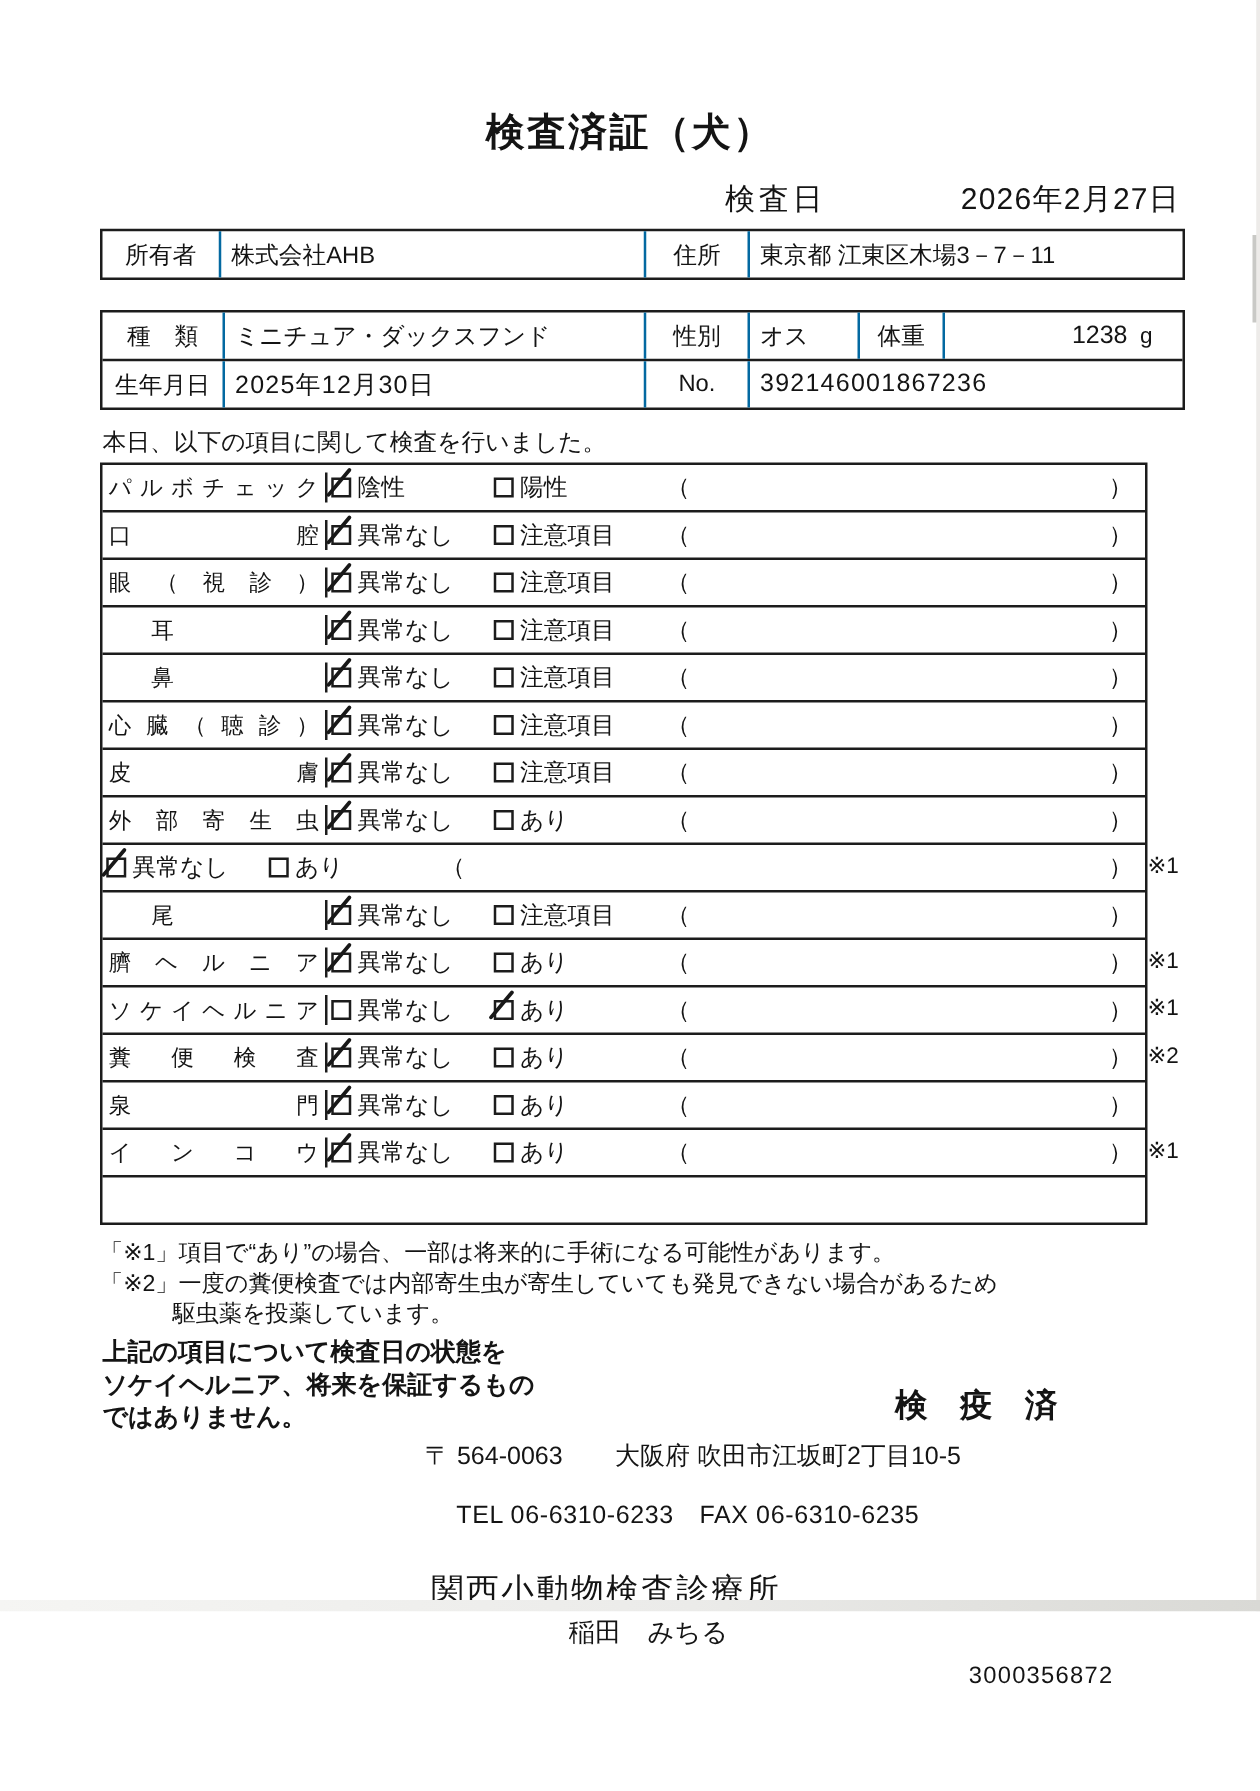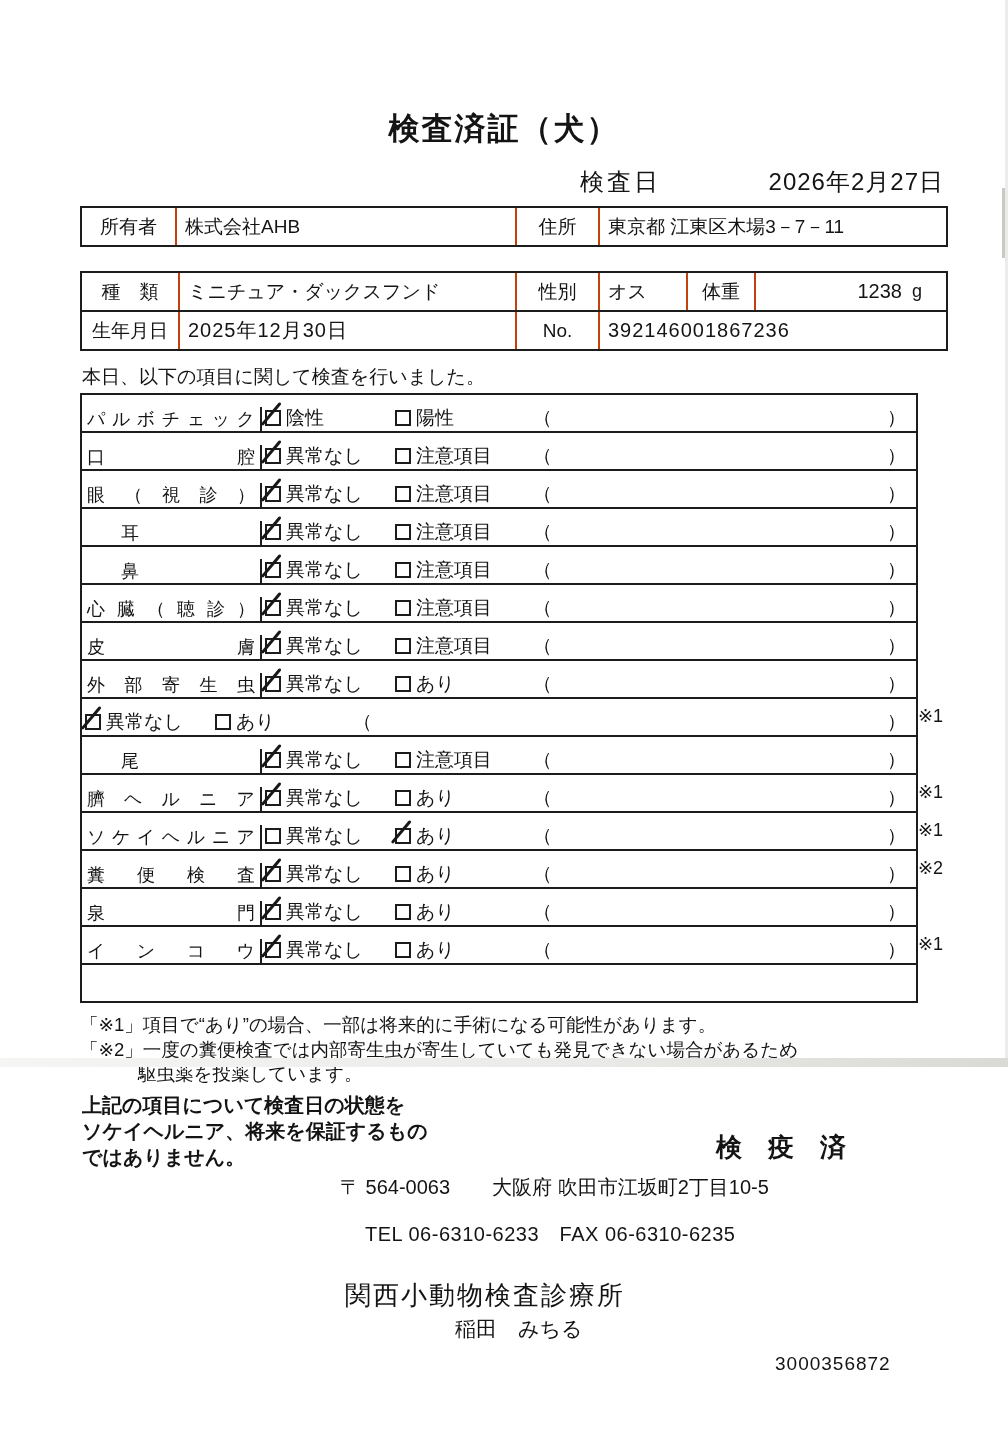--- a/index.html
+++ b/index.html
@@ -3,60 +3,60 @@
 <meta charset="utf-8">
 <style>
   html,body { margin:0; padding:0; }
   body {
     width:1008px; height:1433px;
     background:#ffffff;
     font-family:"Liberation Sans","DejaVu Sans",sans-serif;
     color:#141414;
     overflow:hidden;
   }
-  .page { position:relative; width:1008px; height:1067px; padding-top:108px; box-sizing:border-box; }
+  .page { position:relative; width:1008px; height:1289px; padding-top:85px; box-sizing:border-box; }
 
   .title {
     text-align:center;
     font-size:31px;
     font-weight:bold;
     letter-spacing:2px;
     margin:0 0 16px 0;
   }
 
   .date-line { display:flex; margin:0 0 8px 80px; width:868px; font-size:24px; align-items:center; }
   .date-label { margin-left:500px; letter-spacing:3px; }
   .date-value { margin-left:auto; padding-right:4px; letter-spacing:1px; }
 
   
   .htable { margin-left:80px; width:868px; border:2.5px solid #1c1c1c; box-sizing:border-box; background:#fff; }
   .htable + .htable { margin-top:24px; }
   .hrow { display:flex; height:37px; }
   .hrow + .hrow { border-top:2px solid #1c1c1c; }
-  .hcell { display:flex; align-items:center; border-right:2px solid #c2410c; padding:0 8px; font-size:19px; box-sizing:border-box; white-space:nowrap; overflow:visible; }
+  .hcell { display:flex; align-items:center; border-right:2px solid #0369a1; padding:0 8px; font-size:19px; box-sizing:border-box; white-space:nowrap; overflow:visible; }
   .hcell.last { border-right:none; }
   .hcell.lab { justify-content:center; padding:0 2px; }
   .w93 { width:95px; flex:none; }
   .w340 { width:340px; flex:none;text-align:right; }
   .w83 { width:83px; flex:none; }
   .w98 { width:98px; flex:none; }
   .w337 { width:337px; flex:none; }
   .w88 { width:88px; flex:none; }
   .w68 { width:68px; flex:none; }
   .grow { flex:1; }
   .num { font-size:20px; letter-spacing:1px; }
   .weight-cell { display:flex; align-items:center; flex:1; padding:0; }
   .weight-val { flex:1; text-align:right; font-size:20px; padding-right:10px; }
   .weight-unit { width:34px; font-size:18px; }
 
   .intro { margin:13px 0 0 82px; font-size:19px; }
 
   
   .itable { margin:3px 0 0 80px; width:838px; border:2.5px solid #1c1c1c; box-sizing:border-box; background:#fff; }
-  .irow { display:flex; height:36px; border-bottom:2px solid #1c1c1c; position:relative; align-items:flex-end; }
+  .irow { display:flex; height:36px; border-bottom:2px solid #1c1c1c; position:relative; align-items:center; }
   .irow:last-child { border-bottom:none; }
   .icell-item { width:168px; flex:none; border-right:2px solid #1c1c1c; display:flex; align-items:center; padding:0 5px; box-sizing:content-box; }
   .item-label { width:100%; font-size:18px; display:inline-block; }
   .align-spread { text-align:justify; text-align-last:justify; }
   .align-indent { padding-left:34px; box-sizing:border-box; }
   .icell-content { flex:1; display:flex; align-items:center; }
   .opt { width:130px; flex:none; display:flex; align-items:center; padding-left:3px; position:relative; font-size:19px; box-sizing:border-box; }
   .opt.o2 { width:135px; }
   .box { width:12px; height:12px; border:2px solid #1c1c1c; margin-right:5px; position:relative; flex:none; }
   .opt.checked .box::after {

